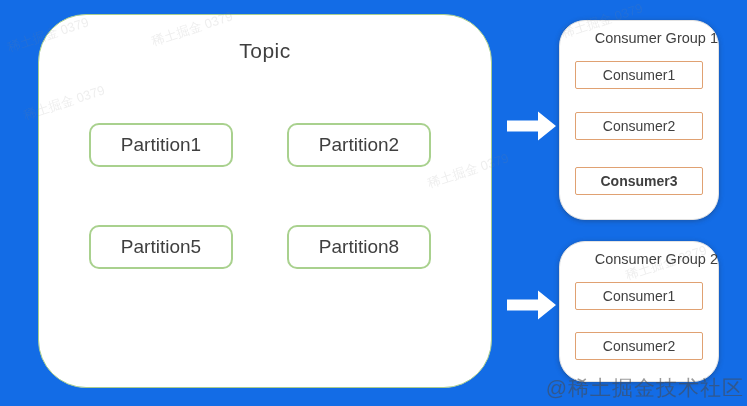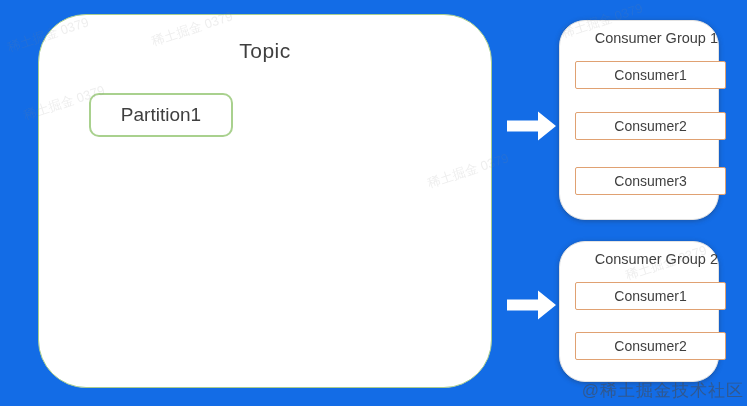--- a/index.html
+++ b/index.html
@@ -42,20 +42,21 @@
   .partition-box {
     width: 144px; height: 44px;
     background: #ffffff;
     border: 2px solid #a9d18e;
     border-radius: 10px;
     display: flex;
     align-items: center;
     justify-content: center;
     font-size: 19px;
     color: #3f3f3f;
+    margin-top: 30px;
   }
 
   
   .arrow { position: absolute; width: 50px; height: 30px; }
   .arrow-1 { left: 507px; top: 111px; }
   .arrow-2 { left: 507px; top: 290px; }
 
   
   .consumer-group {
     position: absolute;
@@ -72,33 +73,33 @@
     position: absolute;
     left: 0; top: 9px;
     width: 100%;
     text-align: right;
     font-size: 14.5px;
     color: #3f3f3f;
   }
   .consumer-box {
     position: absolute;
     left: 15px;
-    width: 151px; height: 28px;
+    width: 128px; height: 28px;
     background: #ffffff;
     border: 1.5px solid #e0a172;
     border-radius: 2px;
     display: flex;
     align-items: center;
     justify-content: center;
     font-size: 14px;
     color: #3f3f3f;
   }
   .cg-1 .c-0 { top: 40px; }
   .cg-1 .c-1 { top: 91px; }
-  .cg-1 .c-2 { top: 146px; }
+  .cg-1 .c-2 { top: 146px; font-weight: bold; }
   .cg-2 .c-0 { top: 40px; }
   .cg-2 .c-1 { top: 90px; }
 
   
   .wm-diagonal {
     position: absolute;
     font-size: 13px;
     color: rgba(135,135,135,0.14);
     transform: rotate(-18deg);
     white-space: nowrap;
@@ -107,36 +108,39 @@
   }
   .wm-d1 { left: 6px;  top: 26px; }
   .wm-d2 { left: 150px; top: 20px; }
   .wm-d3 { left: 22px; top: 94px; }
   .wm-d4 { left: 426px; top: 162px; }
   .wm-d5 { left: 560px; top: 12px; }
   .wm-d6 { left: 624px; top: 254px; }
   .wm-bottom {
     position: absolute;
     right: 3px; bottom: 4px;
-    font-size: 17px;
+    font-size: 21px;
     color: rgba(72,72,72,0.55);
     letter-spacing: 1px;
     pointer-events: none;
     z-index: 6;
   }
 </style>
 </head>
 <body>
 
 <div class="screen">
 
   <div class="topic-panel">
     <div class="topic-title">Topic</div>
     <div class="partition-grid">
       <div class="partition-box">Partition1</div>
+      <div class="partition-box">Partition2</div>
+      <div class="partition-box">Partition5</div>
+      <div class="partition-box">Partition8</div>
     </div>
   </div>
 
   <svg class="arrow arrow-1" viewBox="0 0 50 30" xmlns="http://www.w3.org/2000/svg">
     <polygon points="0,9.5 31,9.5 31,0.5 49,15 31,29.5 31,20.5 0,20.5" fill="#ffffff"></polygon>
   </svg>
   <svg class="arrow arrow-2" viewBox="0 0 50 30" xmlns="http://www.w3.org/2000/svg">
     <polygon points="0,9.5 31,9.5 31,0.5 49,15 31,29.5 31,20.5 0,20.5" fill="#ffffff"></polygon>
   </svg>
 

